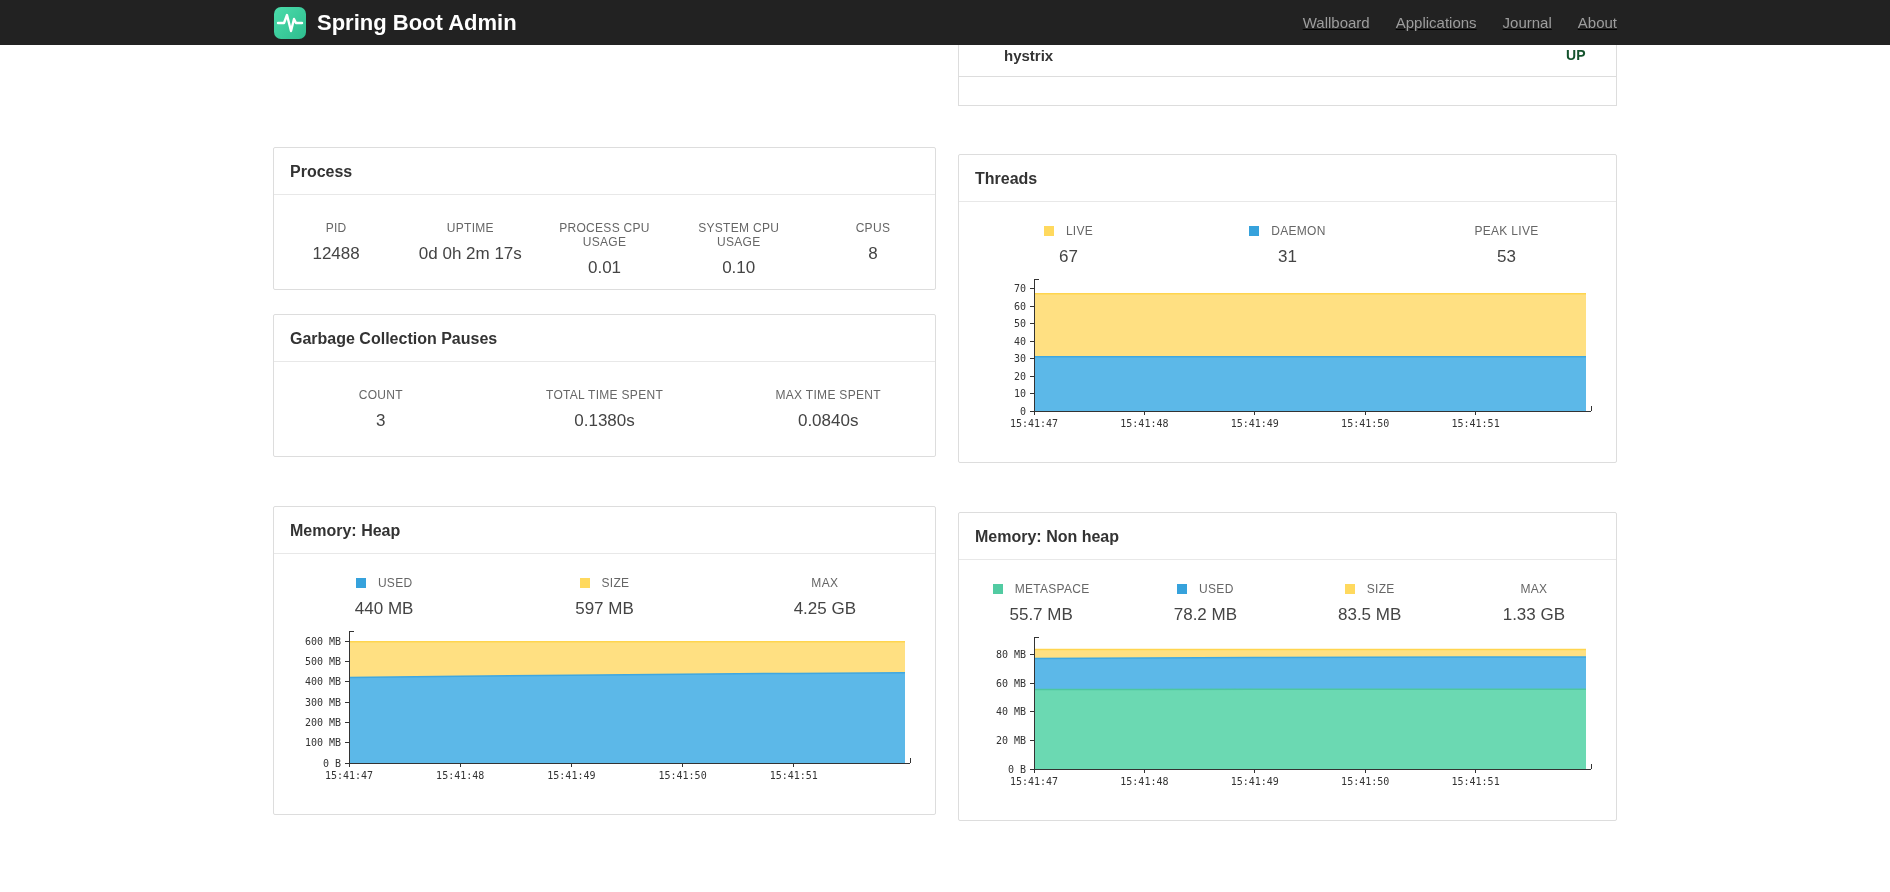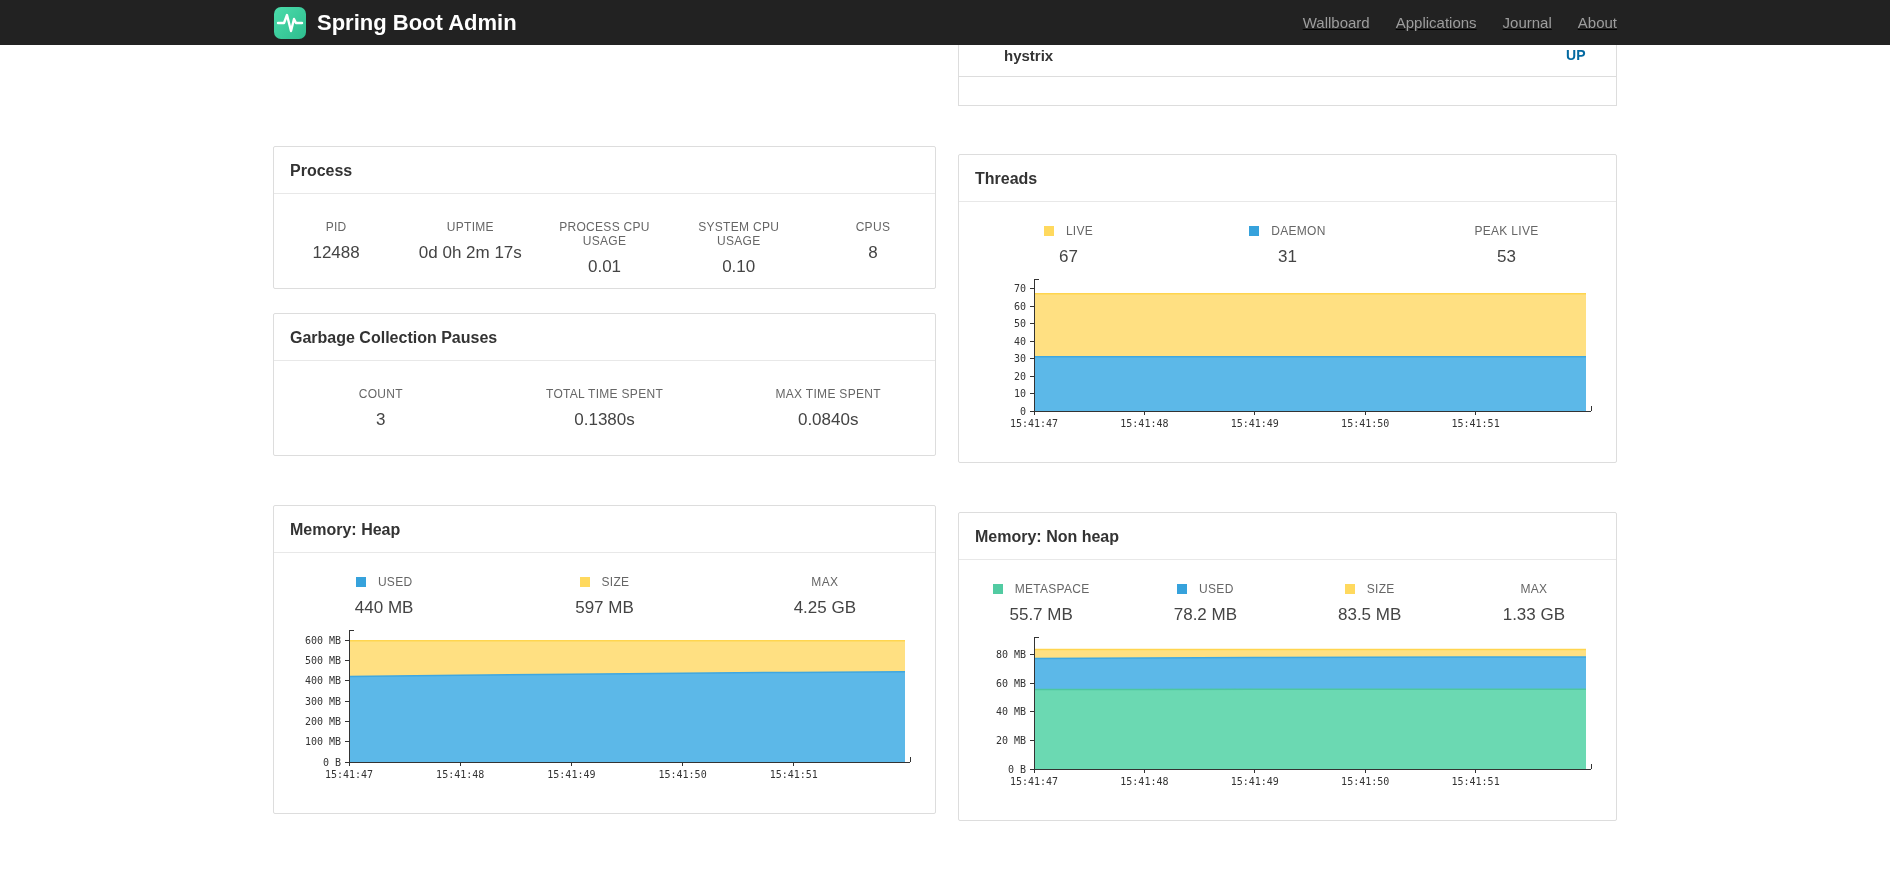--- a/index.html
+++ b/index.html
@@ -12,21 +12,21 @@
   }
   
   .navbar { height: 45px; background: #222222; }
   .nav-inner { width: 1344px; margin: 0 auto; height: 100%; display: flex; align-items: center; }
   .brand { display: flex; align-items: center; gap: 10px; color: #ffffff; font-size: 22px; font-weight: 700; text-decoration: none; cursor: pointer; }
   .brand-icon { width: 34px; height: 34px; display: block; }
   .nav-links { margin-left: auto; display: flex; gap: 26px; text-decoration: underline; }
   .nav-links a { color: #9d9d9d; font-size: 15px; text-decoration: none; cursor: pointer; }
   
   .container { width: 1344px; margin: 0 auto; display: flex; gap: 22px; align-items: flex-start; }
-  .col-left { width: 663px; padding-top: 62px; margin-top: 39px; }
+  .col-left { width: 663px; padding-top: 102px; }
   .col-right { width: 659px; }
   
   .card { background: #fff; border: 1px solid #ddd; border-radius: 2px; }
   .card-header { padding: 15px 16px 13px; border-bottom: 1px solid #e8e8e8; }
   .card-header h2 { margin: 0; font-size: 16px; font-weight: 700; color: #333; }
   .card.small { height: 143px; }
   .card.tall  { height: 309px; }
   .card-process { margin-bottom: 24px; }
   .card-gc { margin-bottom: 49px; }
   .card-threads { margin-bottom: 49px; }
@@ -192,21 +192,21 @@
         </div>
     </section>
 
   </div>
 
   <div class="col-right">
 
     <section class="card card-fragment">
       <div class="app-row">
         <span class="app-name">hystrix</span>
-        <span class="app-status" style="color: #0369a1;">UP</span>
+        <span class="app-status" style="color: #14532d;">UP</span>
       </div>
     </section>
 
     <section class="card tall card-threads">
       <header class="card-header">
         <h2>Threads</h2>
       </header>
       <div class="legend">
         <div class="metric">
           <div class="legend-top">

